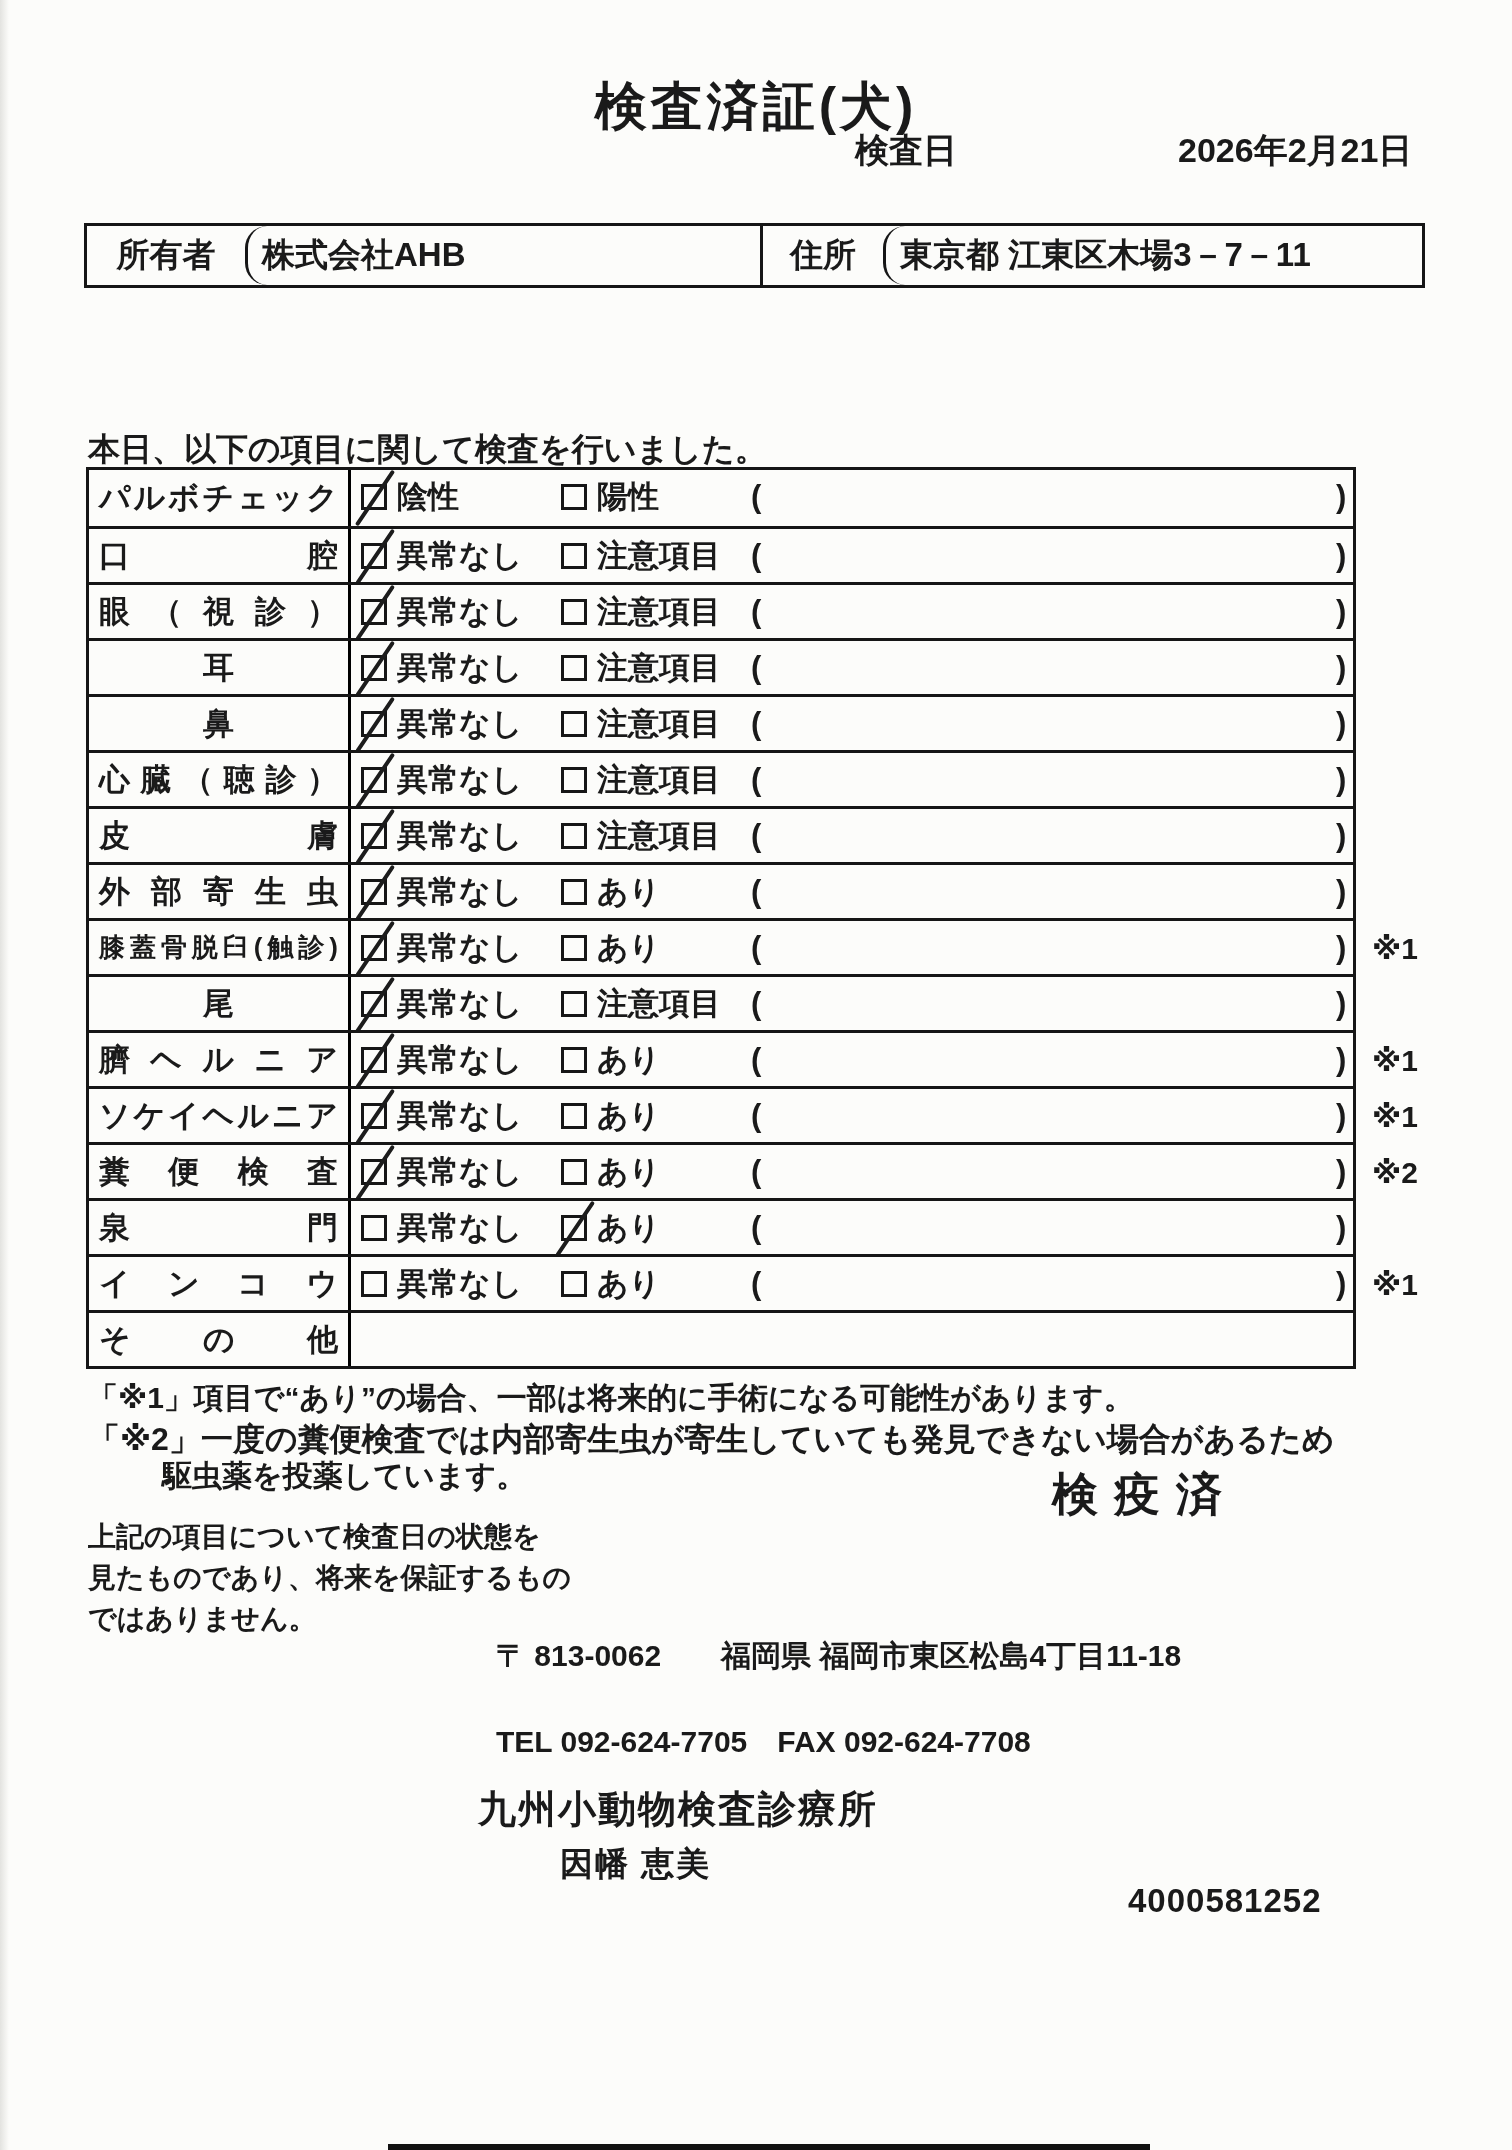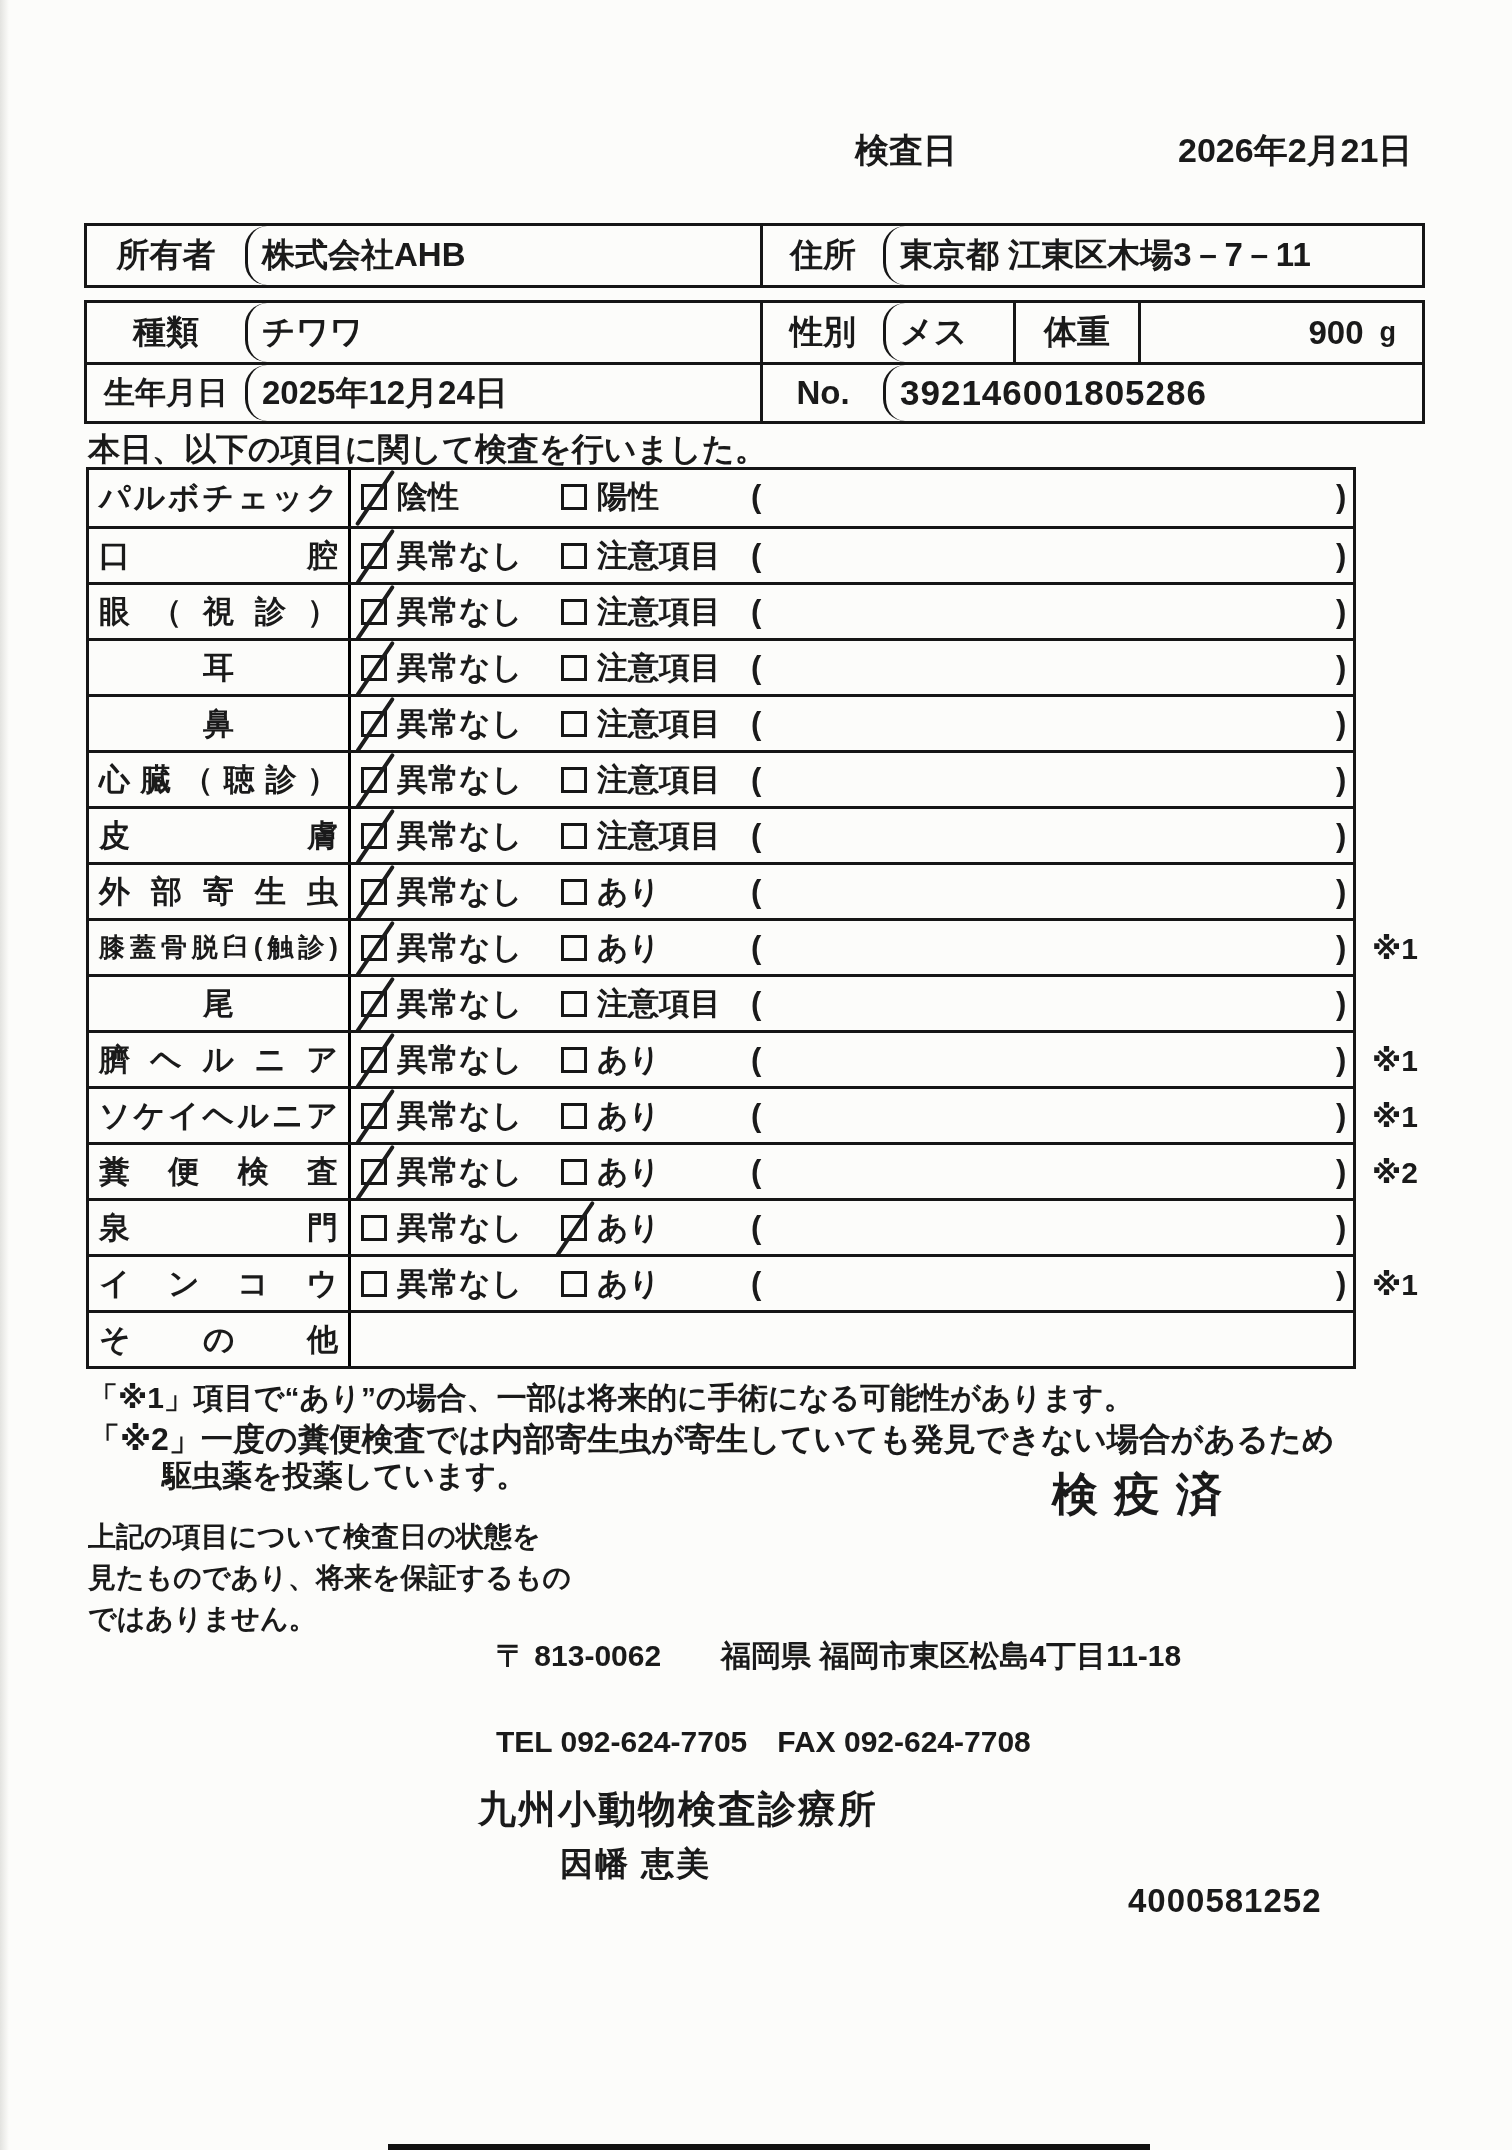--- a/index.html
+++ b/index.html
@@ -70,52 +70,34 @@
   .clinic{left:478px;top:1784px;font-size:38px;letter-spacing:2px;}
   .examiner{left:560px;top:1842px;font-size:33px;letter-spacing:2px;}
   .serial{left:1128px;top:1882px;font-size:33px;letter-spacing:1px;}
   .bottom-line{left:388px;top:2144px;width:762px;height:6px;background:#111;}
 </style>
 </head>
 <body>
 
 <div class="page">
 
+  <div class="abs title">検査済証(犬)</div>
 
   <div class="abs insp-date-label">検査日</div>
   <div class="abs insp-date">2026年2月21日</div>
 
   <div class="htable" style="top:223px;">
     <div class="hrow">
       <div class="hcell lab w-lab1">所有者</div>
       <div class="hcell val w-val1">株式会社AHB</div>
       <div class="hcell lab w-lab2">住所</div>
       <div class="hcell val w-val2">東京都 江東区木場3－7－11</div>
     </div>
   </div>
 
-  <div class="htable" style="top:300px;">
-    <div class="hrow">
-      <div class="hcell lab w-lab1">種類</div>
-      <div class="hcell val w-val1">チワワ</div>
-      <div class="hcell lab w-lab2">性別</div>
-      <div class="hcell val w-sex">メス</div>
-      <div class="hcell lab w-wt">体重</div>
-      <div class="hcell weight-val">
-        <span>900</span>
-        <span class="weight-unit">g</span>
-      </div>
-    </div>
-    <div class="hrow">
-      <div class="hcell lab w-lab1" style="font-size:31px;">生年月日</div>
-      <div class="hcell val w-val1">2025年12月24日</div>
-      <div class="hcell lab w-lab2">No.</div>
-      <div class="hcell val w-val2 no-value">392146001805286</div>
-    </div>
-  </div>
 
   <div class="abs statement">本日、以下の項目に関して検査を行いました。</div>
 
   <div class="ctable">
       <div class="crow">
         <div class="cname">
           <span>パ</span>
           <span>ル</span>
           <span>ボ</span>
           <span>チ</span>

